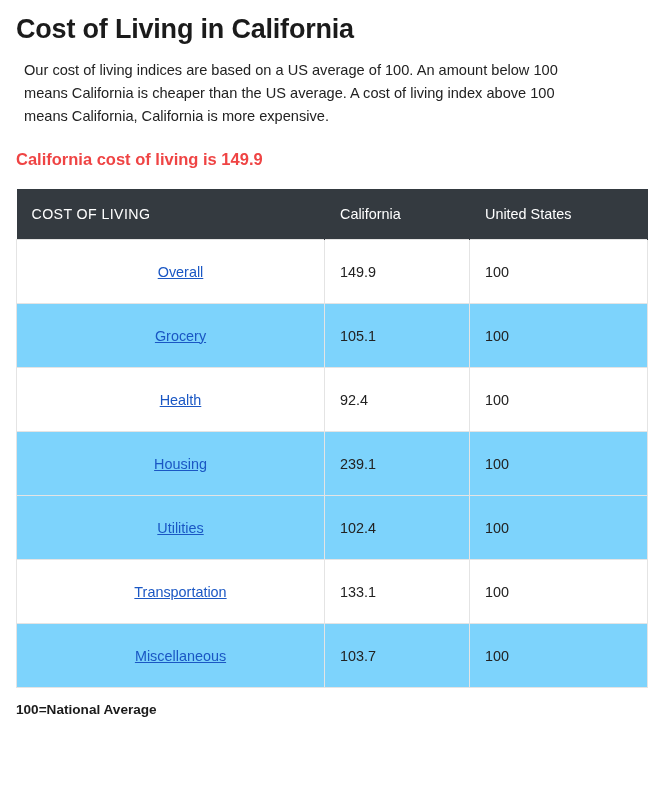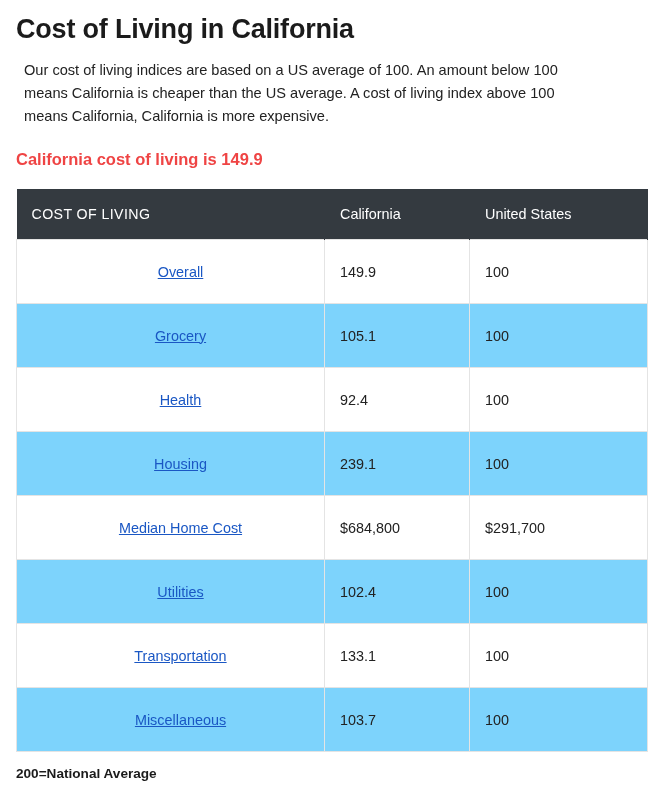--- a/index.html
+++ b/index.html
@@ -135,38 +135,33 @@
       <tr class="row-odd">
         <td class="cell-label"><a href="#">Health</a></td>
         <td>92.4</td>
         <td>100</td>
       </tr>
       <tr class="row-even">
         <td class="cell-label"><a href="#">Housing</a></td>
         <td>239.1</td>
         <td>100</td>
       </tr>
-      <tr class="row-odd">
-        <td class="cell-label"><a href="#">Median Home Cost</a></td>
-        <td>$684,800</td>
-        <td>$291,700</td>
-      </tr>
       <tr class="row-even">
         <td class="cell-label"><a href="#">Utilities</a></td>
         <td>102.4</td>
         <td>100</td>
       </tr>
       <tr class="row-odd">
         <td class="cell-label"><a href="#">Transportation</a></td>
         <td>133.1</td>
         <td>100</td>
       </tr>
       <tr class="row-even">
         <td class="cell-label"><a href="#">Miscellaneous</a></td>
         <td>103.7</td>
         <td>100</td>
       </tr>
     </tbody>
   </table>
 
-  <p class="footnote">200=National Average</p>
+  <p class="footnote">100=National Average</p>
 
 </div>
 
 </body></html>

